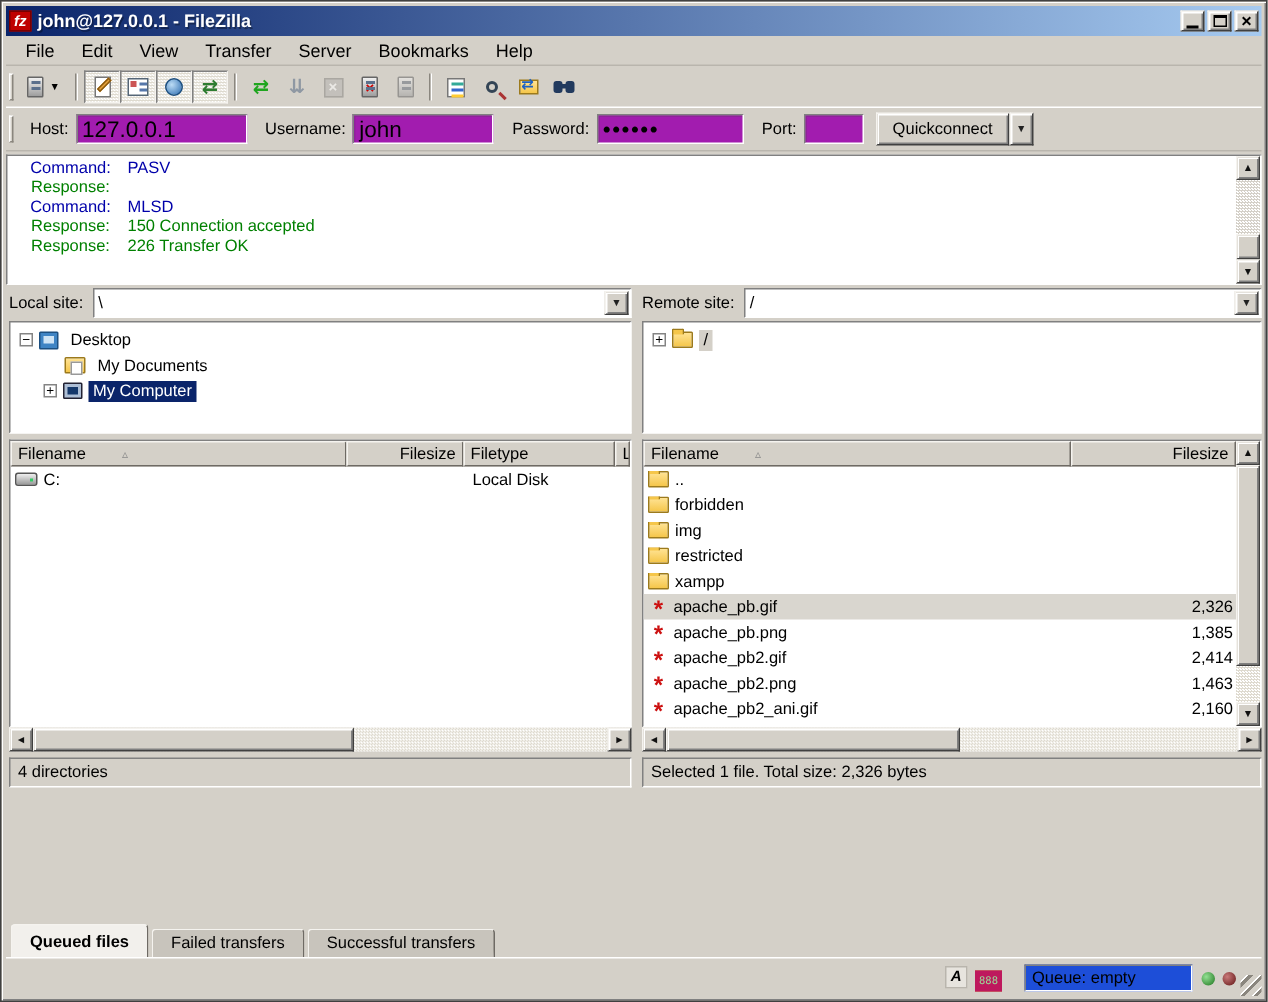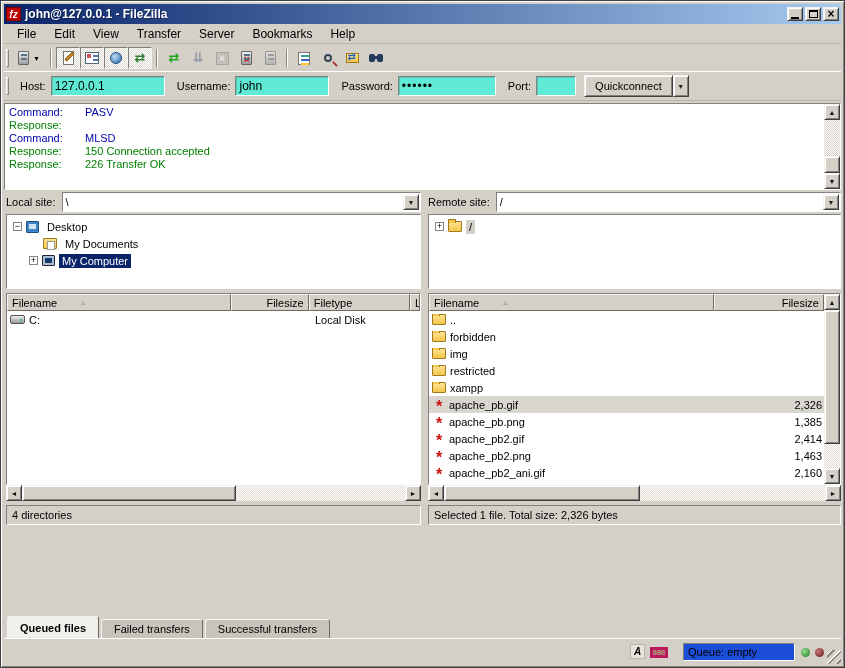--- a/index.html
+++ b/index.html
@@ -32,28 +32,28 @@
   .vgrip{width:3px;height:18px;border-left:1px solid #fff;border-top:1px solid #fff;
     border-right:1px solid #8a867e;border-bottom:1px solid #8a867e;margin:0 3px 0 2px;}
   .vsep{width:0;height:18px;border-left:1px solid #8a867e;border-right:1px solid #fff;margin:0 4px;}
   .tbtn{width:24px;height:22px;display:flex;align-items:center;justify-content:center;position:relative;}
   .toggle{border:1px solid;border-color:#808080 #f5f3ef #f5f3ef #808080;
     background:conic-gradient(#fff 25%,#dedacf 0 50%,#fff 0 75%,#dedacf 0) 0 0/2px 2px;}
   .quickbar{position:absolute;left:3px;top:70px;right:3px;height:30px;display:flex;align-items:center;
     border-top:1px solid #fff;border-bottom:1px solid #b9b5ad;}
   .qlabel{margin:0 5px 0 8px;}
   .qinput{height:20px;border:1px solid;border-color:#808080 #fff #fff #808080;
-    box-shadow:inset 1px 1px 0 #40404033;background:#5eead4;font-size:12px;padding:0 3px;}
+    box-shadow:inset 1px 1px 0 #40404033;background:#a21caf;font-size:15px;padding:0 3px;}
   .qbtn{height:22px;padding:0 10px;font-size:11px;}
   .drop16{width:16px;height:22px;display:flex;align-items:center;justify-content:center;font-size:7px;color:#222;}
   
   .log{position:absolute;left:3px;top:102px;right:3px;height:87px;background:#fff;
     border:1px solid;border-color:#808080 #fff #fff #808080;padding:2px 20px 0 4px;overflow:hidden;}
   .logrow{display:flex;height:13px;line-height:13px;white-space:nowrap;}
-  .loglabel{width:76px;flex:none;}
+  .loglabel{width:76px;flex:none;text-align:center;}
   .logscroll{position:absolute;right:4px;top:103px;width:16px;height:85px;}
   .sbtn{position:absolute;left:0;width:16px;height:16px;display:flex;align-items:center;
     justify-content:center;font-size:7px;color:#111;padding:0;}
   .sthumb{position:absolute;background:#d4d0c8;}
   
   .panes{position:absolute;left:3px;top:189px;width:839px;height:338px;}
   .pane{position:absolute;top:0;height:338px;}
   .siterow{position:absolute;top:2px;left:2px;right:2px;height:20px;display:flex;align-items:center;}
   .combo{flex:1;height:20px;background:#fff;border:1px solid;border-color:#808080 #fff #fff #808080;
     display:flex;align-items:center;padding-left:3px;position:relative;}
@@ -97,21 +97,21 @@
   .led{width:9px;height:9px;border-radius:50%;position:absolute;top:9px;}
   .led.green{right:31px;background:radial-gradient(circle at 35% 35%,#93e093,#1d741d);}
   .led.red{right:17px;background:radial-gradient(circle at 35% 35%,#c97a7a,#5f1212);}
   .grip{position:absolute;right:0;bottom:0;width:14px;height:14px;
     background:repeating-linear-gradient(135deg,transparent 0 3px,#fff 3px 4px,#8a867e 4px 6px);}
   .sb-ascii{position:absolute;right:196px;top:5px;width:15px;height:15px;border:1px solid #b9b5ad;
     background:#e7e4de;display:flex;align-items:center;justify-content:center;
     font-size:10px;font-weight:bold;font-style:italic;}
   .sb-speed{position:absolute;right:173px;top:8px;width:18px;height:11px;background:#c2410c;
     color:#9adf9a;font-size:7px;font-family:"DejaVu Sans Mono",monospace;
-    display:flex;align-items:center;justify-content:center;border:5px solid #be185d;}
+    display:flex;align-items:center;justify-content:center;border:7px solid #be185d;}
   
   .ico-folder{width:14px;height:11px;background:linear-gradient(#ffe394,#f5c64a);
     border:1px solid #9c7a1c;border-radius:1px;position:relative;flex:none;margin-right:4px;}
   .ico-folder::before{content:"";position:absolute;top:-3px;left:-1px;width:6px;height:3px;
     background:#f5c64a;border:1px solid #9c7a1c;border-bottom:none;border-radius:1px 1px 0 0;}
   .ico-image{width:14px;flex:none;margin-right:3px;color:#cc1010;font-weight:bold;font-size:16px;
     line-height:10px;transform:translateY(2px);text-align:center;}
   .ico-drive{width:15px;height:9px;flex:none;margin-right:4px;border:1px solid #555;border-radius:2px;
     background:linear-gradient(#eee,#9a9a9a);position:relative;}
   .ico-drive::after{content:"";position:absolute;right:2px;top:3px;width:2px;height:2px;background:#3c6;}

